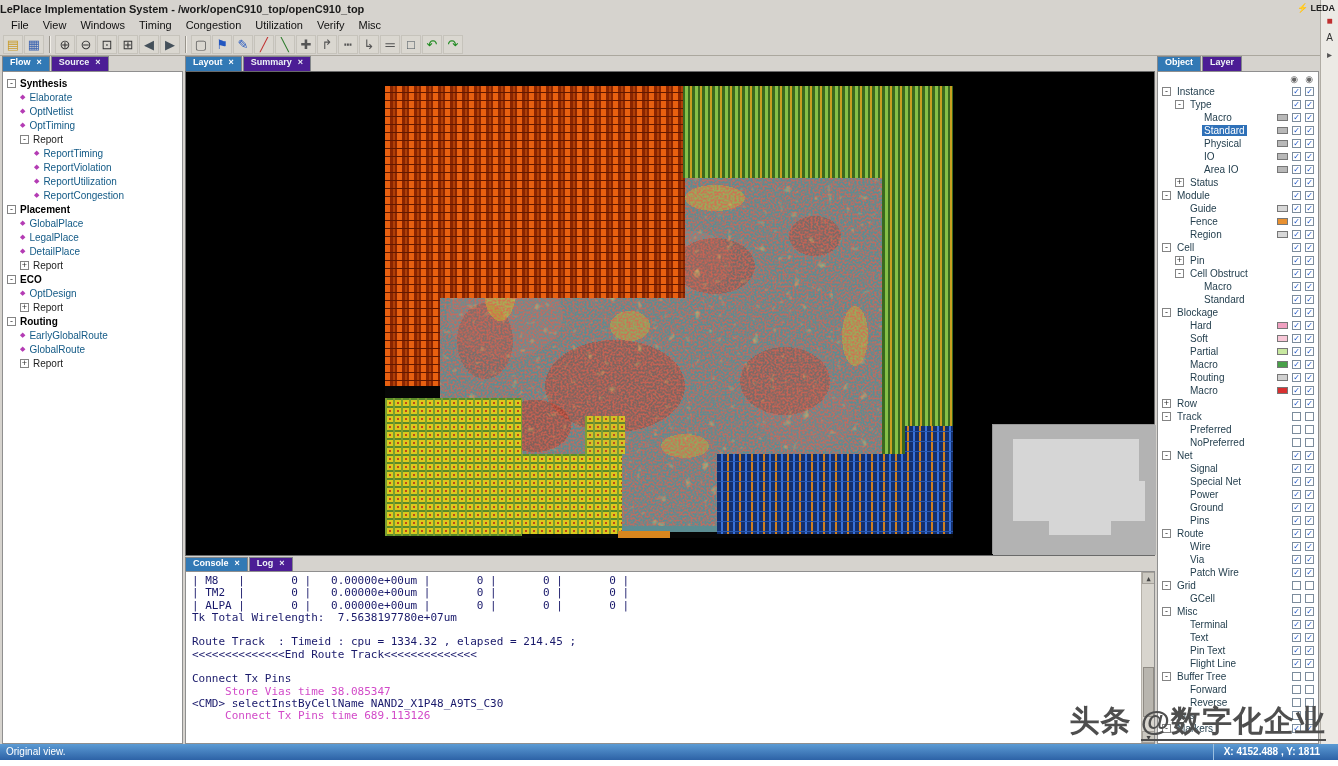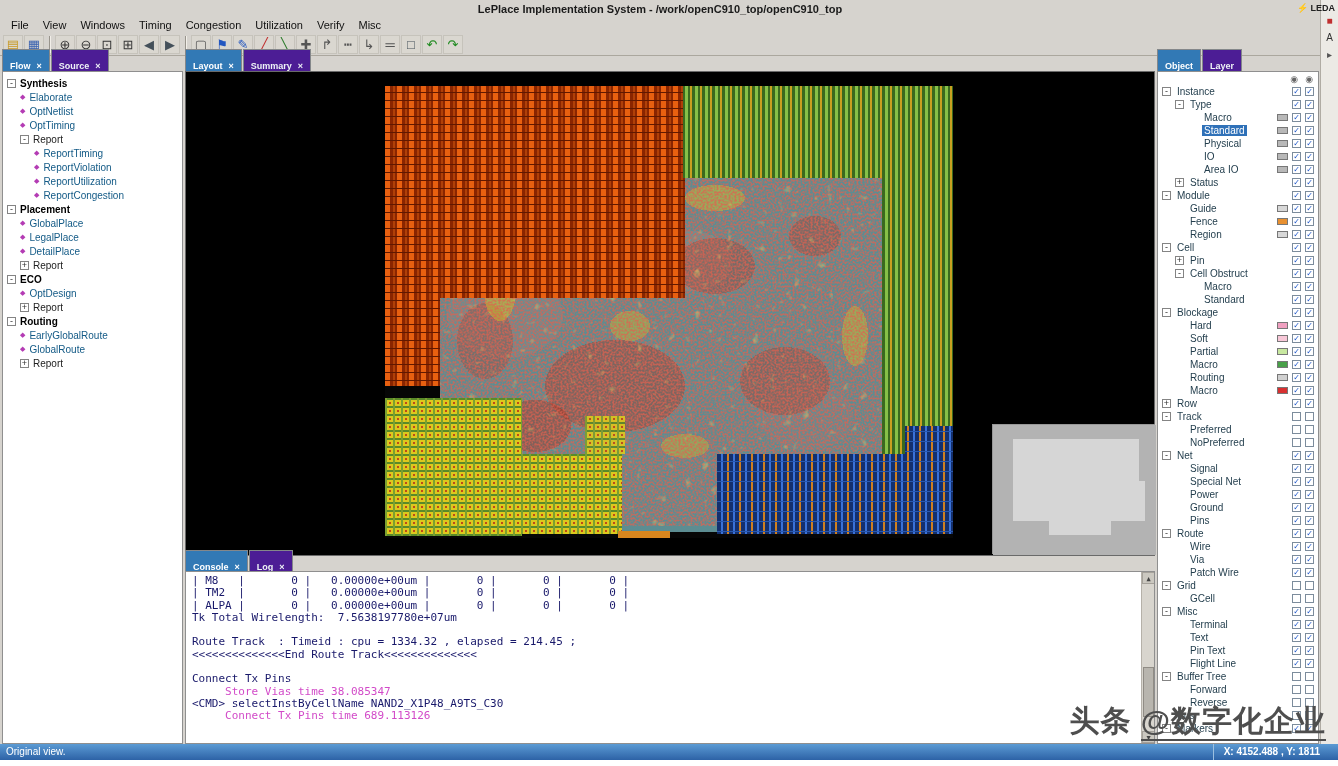--- a/index.html
+++ b/index.html
@@ -1,32 +1,32 @@
 <!DOCTYPE html>
 <html><head>
 <meta charset="utf-8">
 <style>
 *{margin:0;padding:0;box-sizing:border-box}
 body{font-family:"Liberation Sans",sans-serif;background:#888}
 #app{position:relative;width:1338px;height:766px;background:#d6d3ce;overflow:hidden;font-size:11px;color:#111}
 
 
-.titlebar{position:absolute;top:0;left:0;width:1320px;height:18px;text-align:center;font-weight:bold;font-size:11px;line-height:18px;color:#1a1a1a}
+.titlebar{position:absolute;top:0;left:0;width:1320px;height:18px;font-weight:bold;font-size:11px;line-height:18px;color:#1a1a1a}
 .brand{position:absolute;top:3px;right:3px;font-size:9px;font-weight:bold;color:#222;z-index:9}
 .brand .bolt{color:#e8a000;margin-right:2px}
 .menubar{position:absolute;top:18px;left:0;width:1320px;height:15px;display:flex;padding-left:4px}
 .menu-item{padding:1px 7px;font-size:11px}
 .toolbar{position:absolute;top:33px;left:0;width:1320px;height:23px;display:flex;align-items:center;padding-left:3px;border-bottom:1px solid #aba79e;background:#d6d3ce}
 .tb-btn{width:20px;height:19px;display:flex;align-items:center;justify-content:center;border:1px solid #c6c3bb;background:#dad7d0;margin-right:1px}
 .tb-btn .tb-g{font-size:13px;line-height:13px}
 .tb-sep{width:2px;height:17px;border-left:1px solid #98948c;border-right:1px solid #f2efe9;margin:0 4px}
 
 
 .tabbar{position:absolute;height:16px;display:flex;align-items:flex-end;gap:1px}
-.tab{height:22px;display:flex;align-items:flex-end;padding:0 7px;font-size:9px;font-weight:bold;border:1px solid #84878a;border-bottom:none}
+.tab{height:15px;display:flex;align-items:flex-start;padding:0 7px;font-size:9px;font-weight:bold;border:1px solid #84878a;border-bottom:none}
 .t-active{background:#3279b5;color:#fff}
 .t-inactive{background:#4c1d95;color:#eef3f6}
 .tab-close{margin-left:6px;font-size:9px}
 #left-tabs{left:2px;top:55px}
 #center-tabs{left:185px;top:55px}
 #right-tabs{left:1157px;top:55px}
 #console-tabs{left:185px;top:556px}
 
 
 #left-tree{position:absolute;left:2px;top:71px;width:181px;height:673px;background:#fff;border:1px solid #8f8f8f;padding-top:4px;overflow:hidden}

